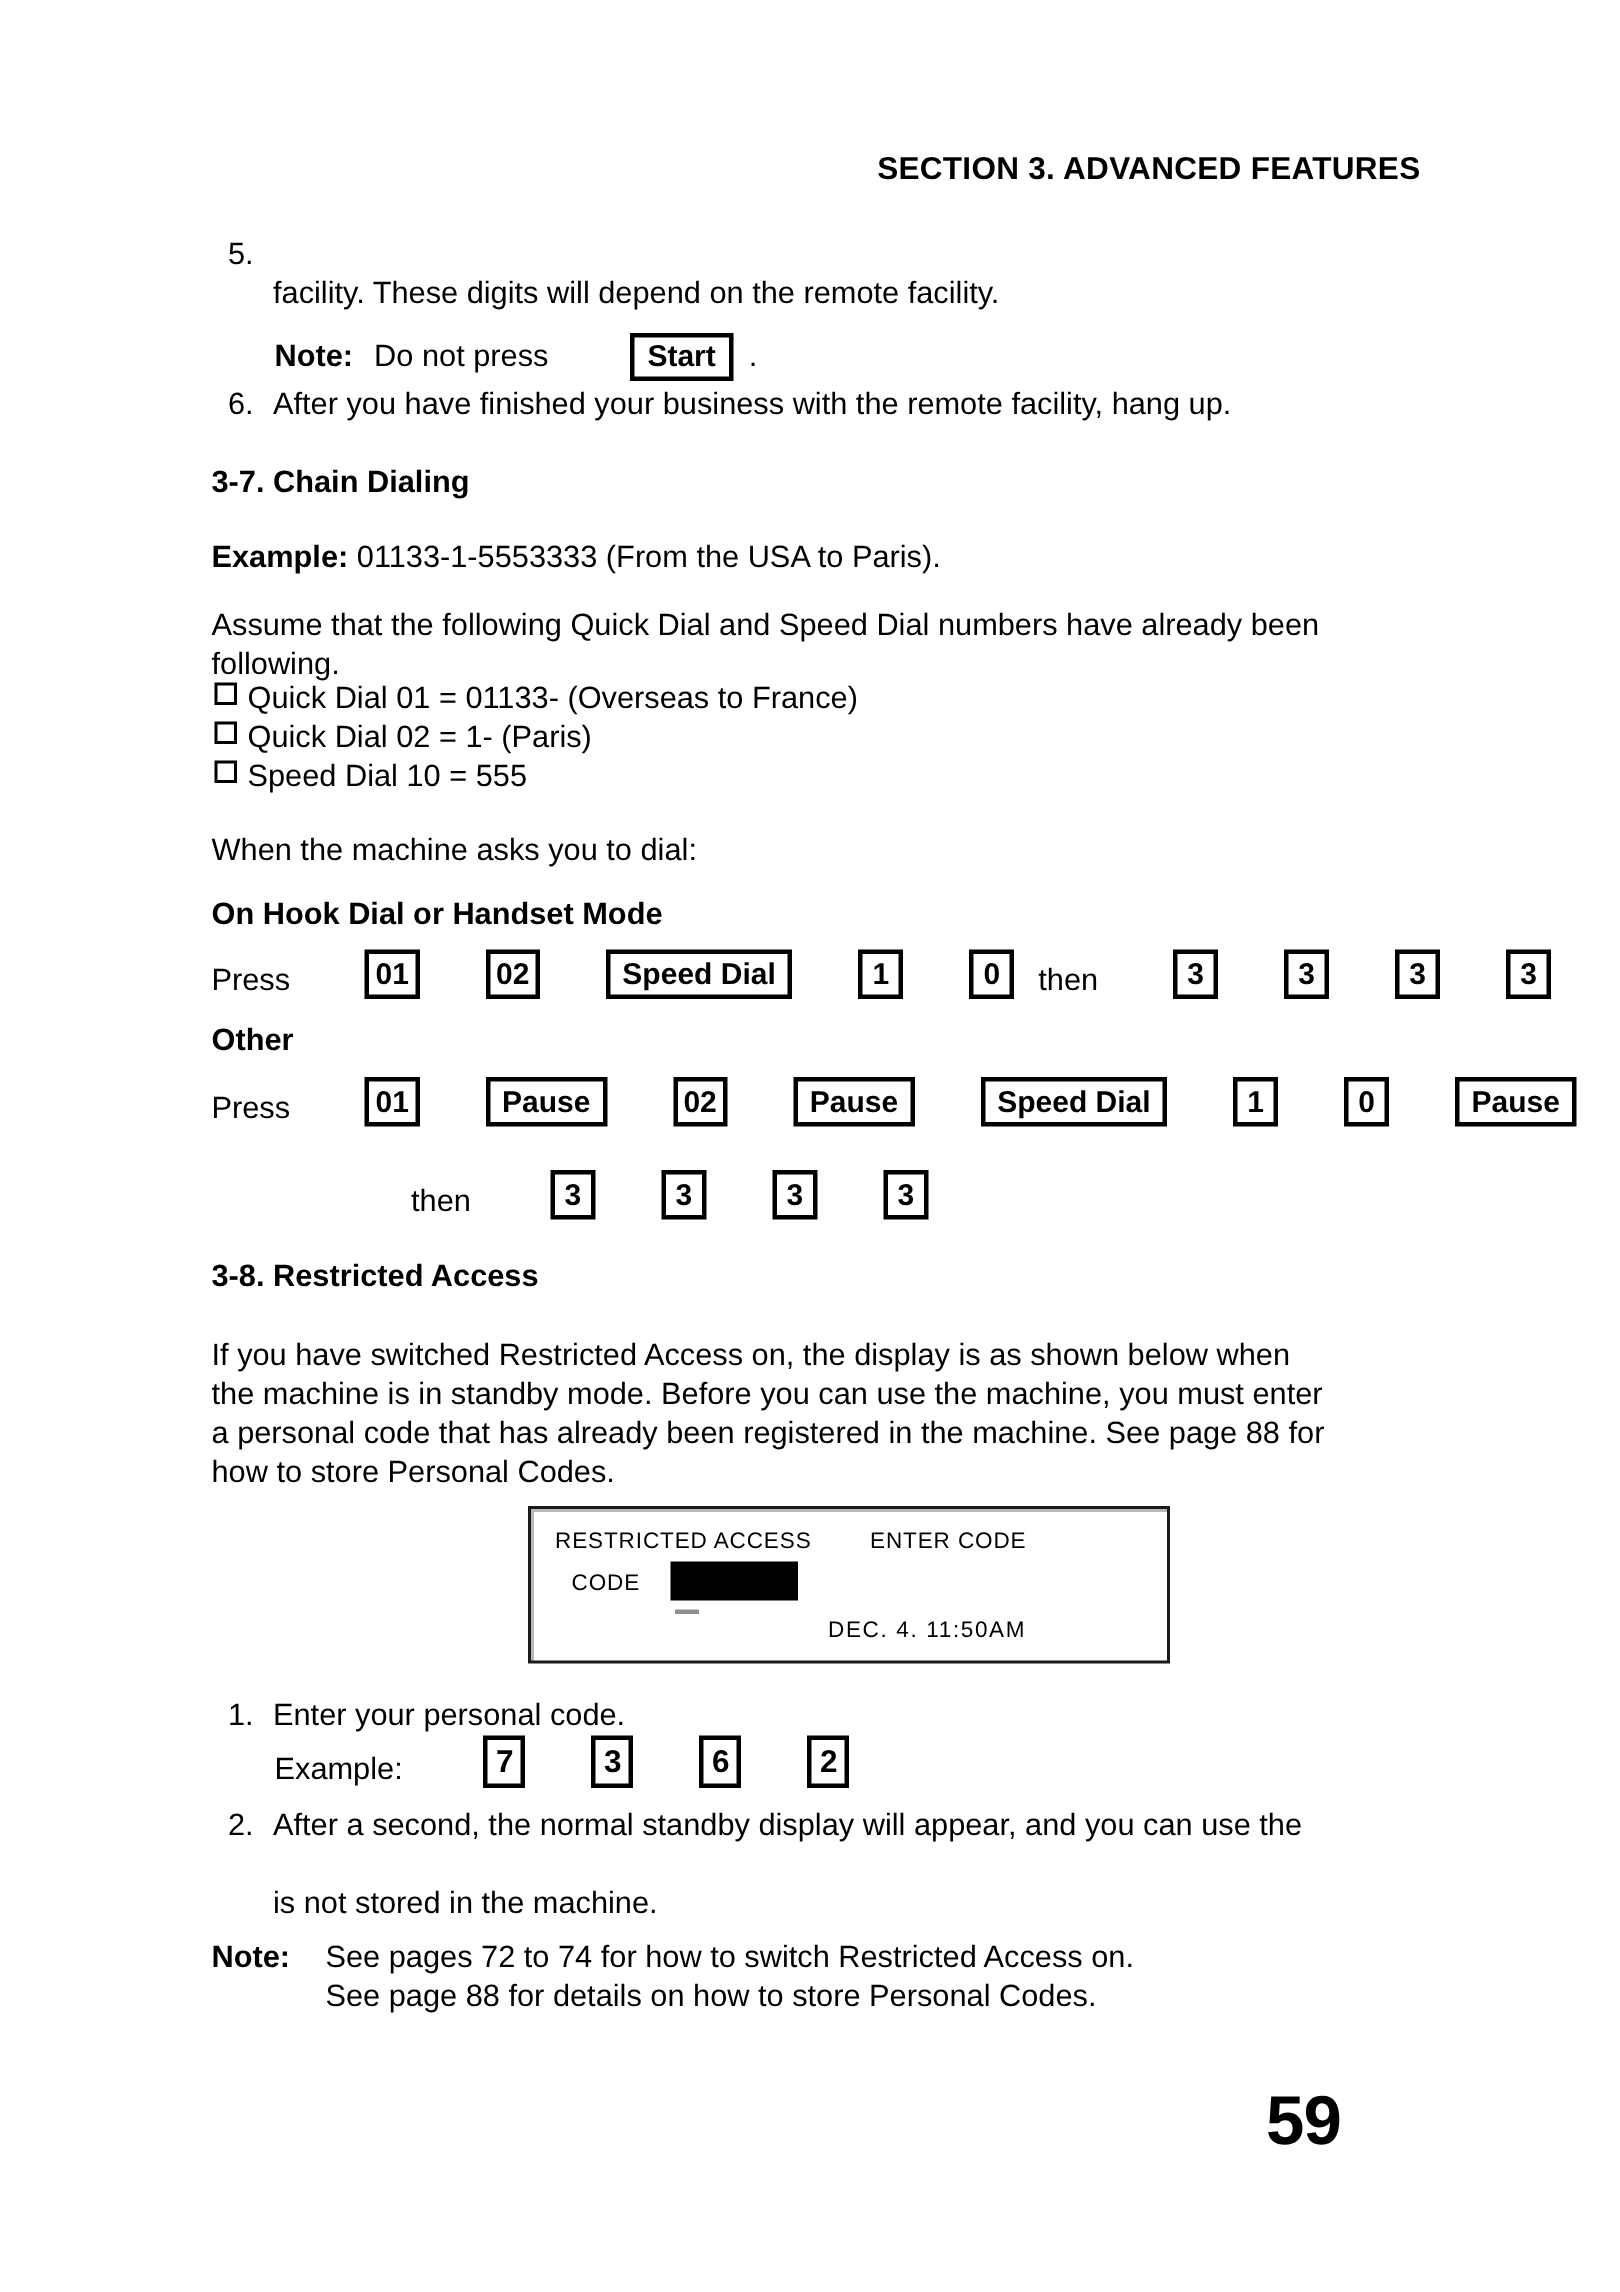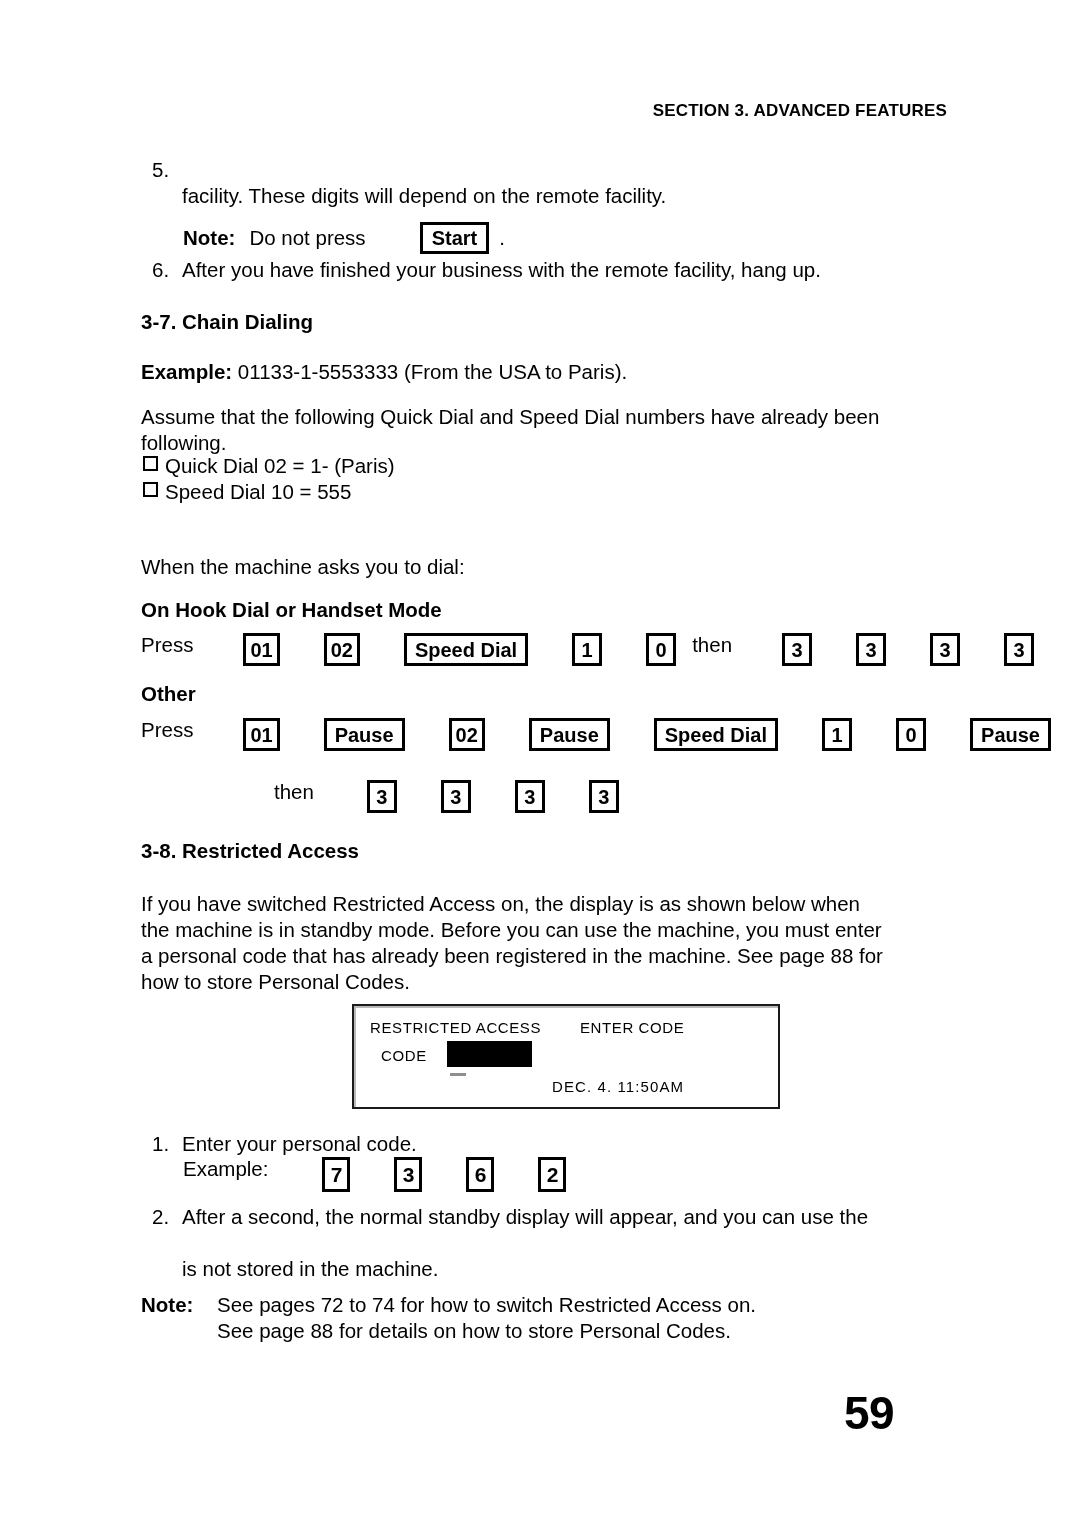--- a/index.html
+++ b/index.html
@@ -19,21 +19,21 @@
   .page {
     position: absolute;
     inset: 0;
   }
 
   
   .running-header {
     position: absolute;
     top: 101px;
     right: 133px;
-    font-size: 17px;
+    font-size: 21px;
     font-weight: bold;
     letter-spacing: 0.2px;
     white-space: nowrap;
   }
 
   
   .body-text {
     position: absolute;
     font-size: 20.5px;
     line-height: 26px;
@@ -103,21 +103,21 @@
   .key.code-digit {
     width: 28px;
     height: 35px;
     padding: 0;
     font-size: 21px;
   }
 
   .key-row {
     position: absolute;
     display: flex;
-    align-items: flex-start;
+    align-items: flex-end;
     white-space: nowrap;
     font-size: 20.5px;
   }
   .key-row .lead {
     margin-right: 14px;
   }
   .key-row .gap-sm { width: 8px; flex: 0 0 8px; }
   .key-row .conj {
     margin: 0 14px 0 16px;
   }
@@ -283,20 +283,24 @@
     <span>01133-1-5553333 (From the USA to Paris).</span>
   </div>
 
   <div class="body-text" style="left:141px; top:404px; width:810px;">
     <span>Assume that the following Quick Dial and Speed Dial numbers have already been</span>
     <br>
     <span>following.</span>
   </div>
 
   <div class="bullet-list" style="left:143px; top:453px;">
+    <div class="bullet-item">
+      <span class="bullet-glyph"></span>
+      <span>Quick Dial 01 = 01133- (Overseas to France)</span>
+    </div>
     <div class="bullet-item">
       <span class="bullet-glyph"></span>
       <span>Quick Dial 02 = 1- (Paris)</span>
     </div>
     <div class="bullet-item">
       <span class="bullet-glyph"></span>
       <span>Speed Dial 10 = 555</span>
     </div>
   </div>
 

